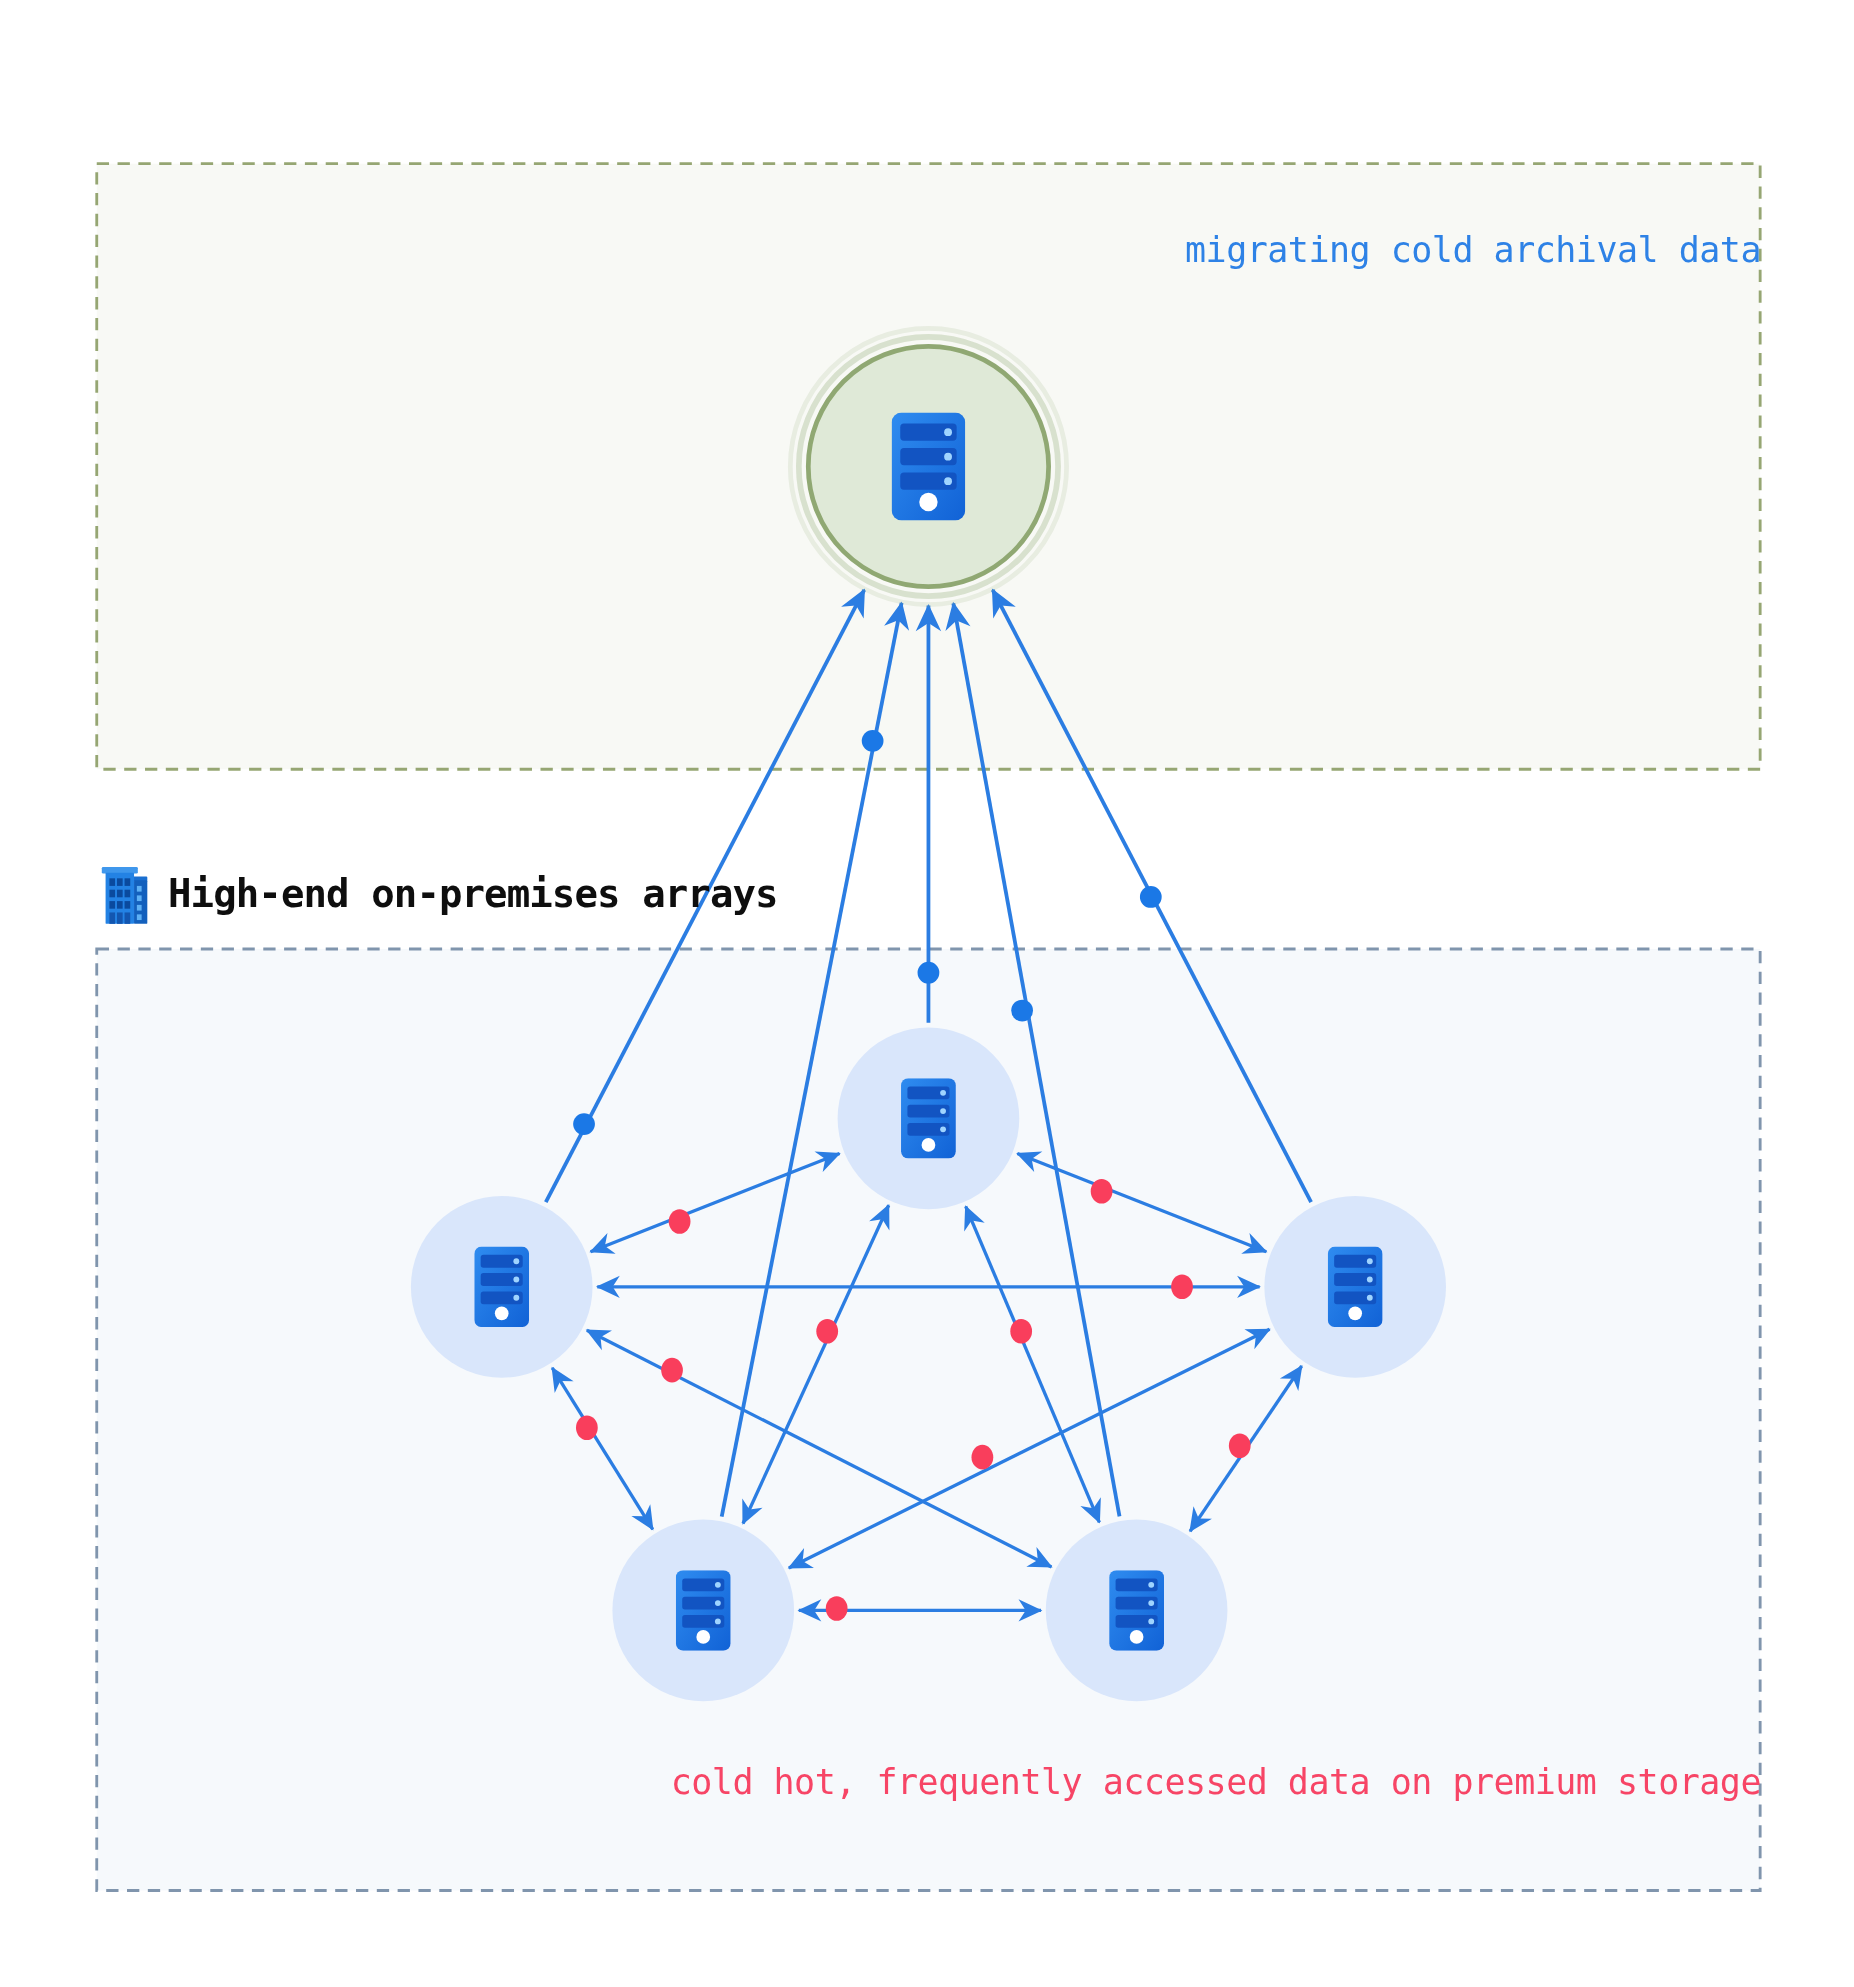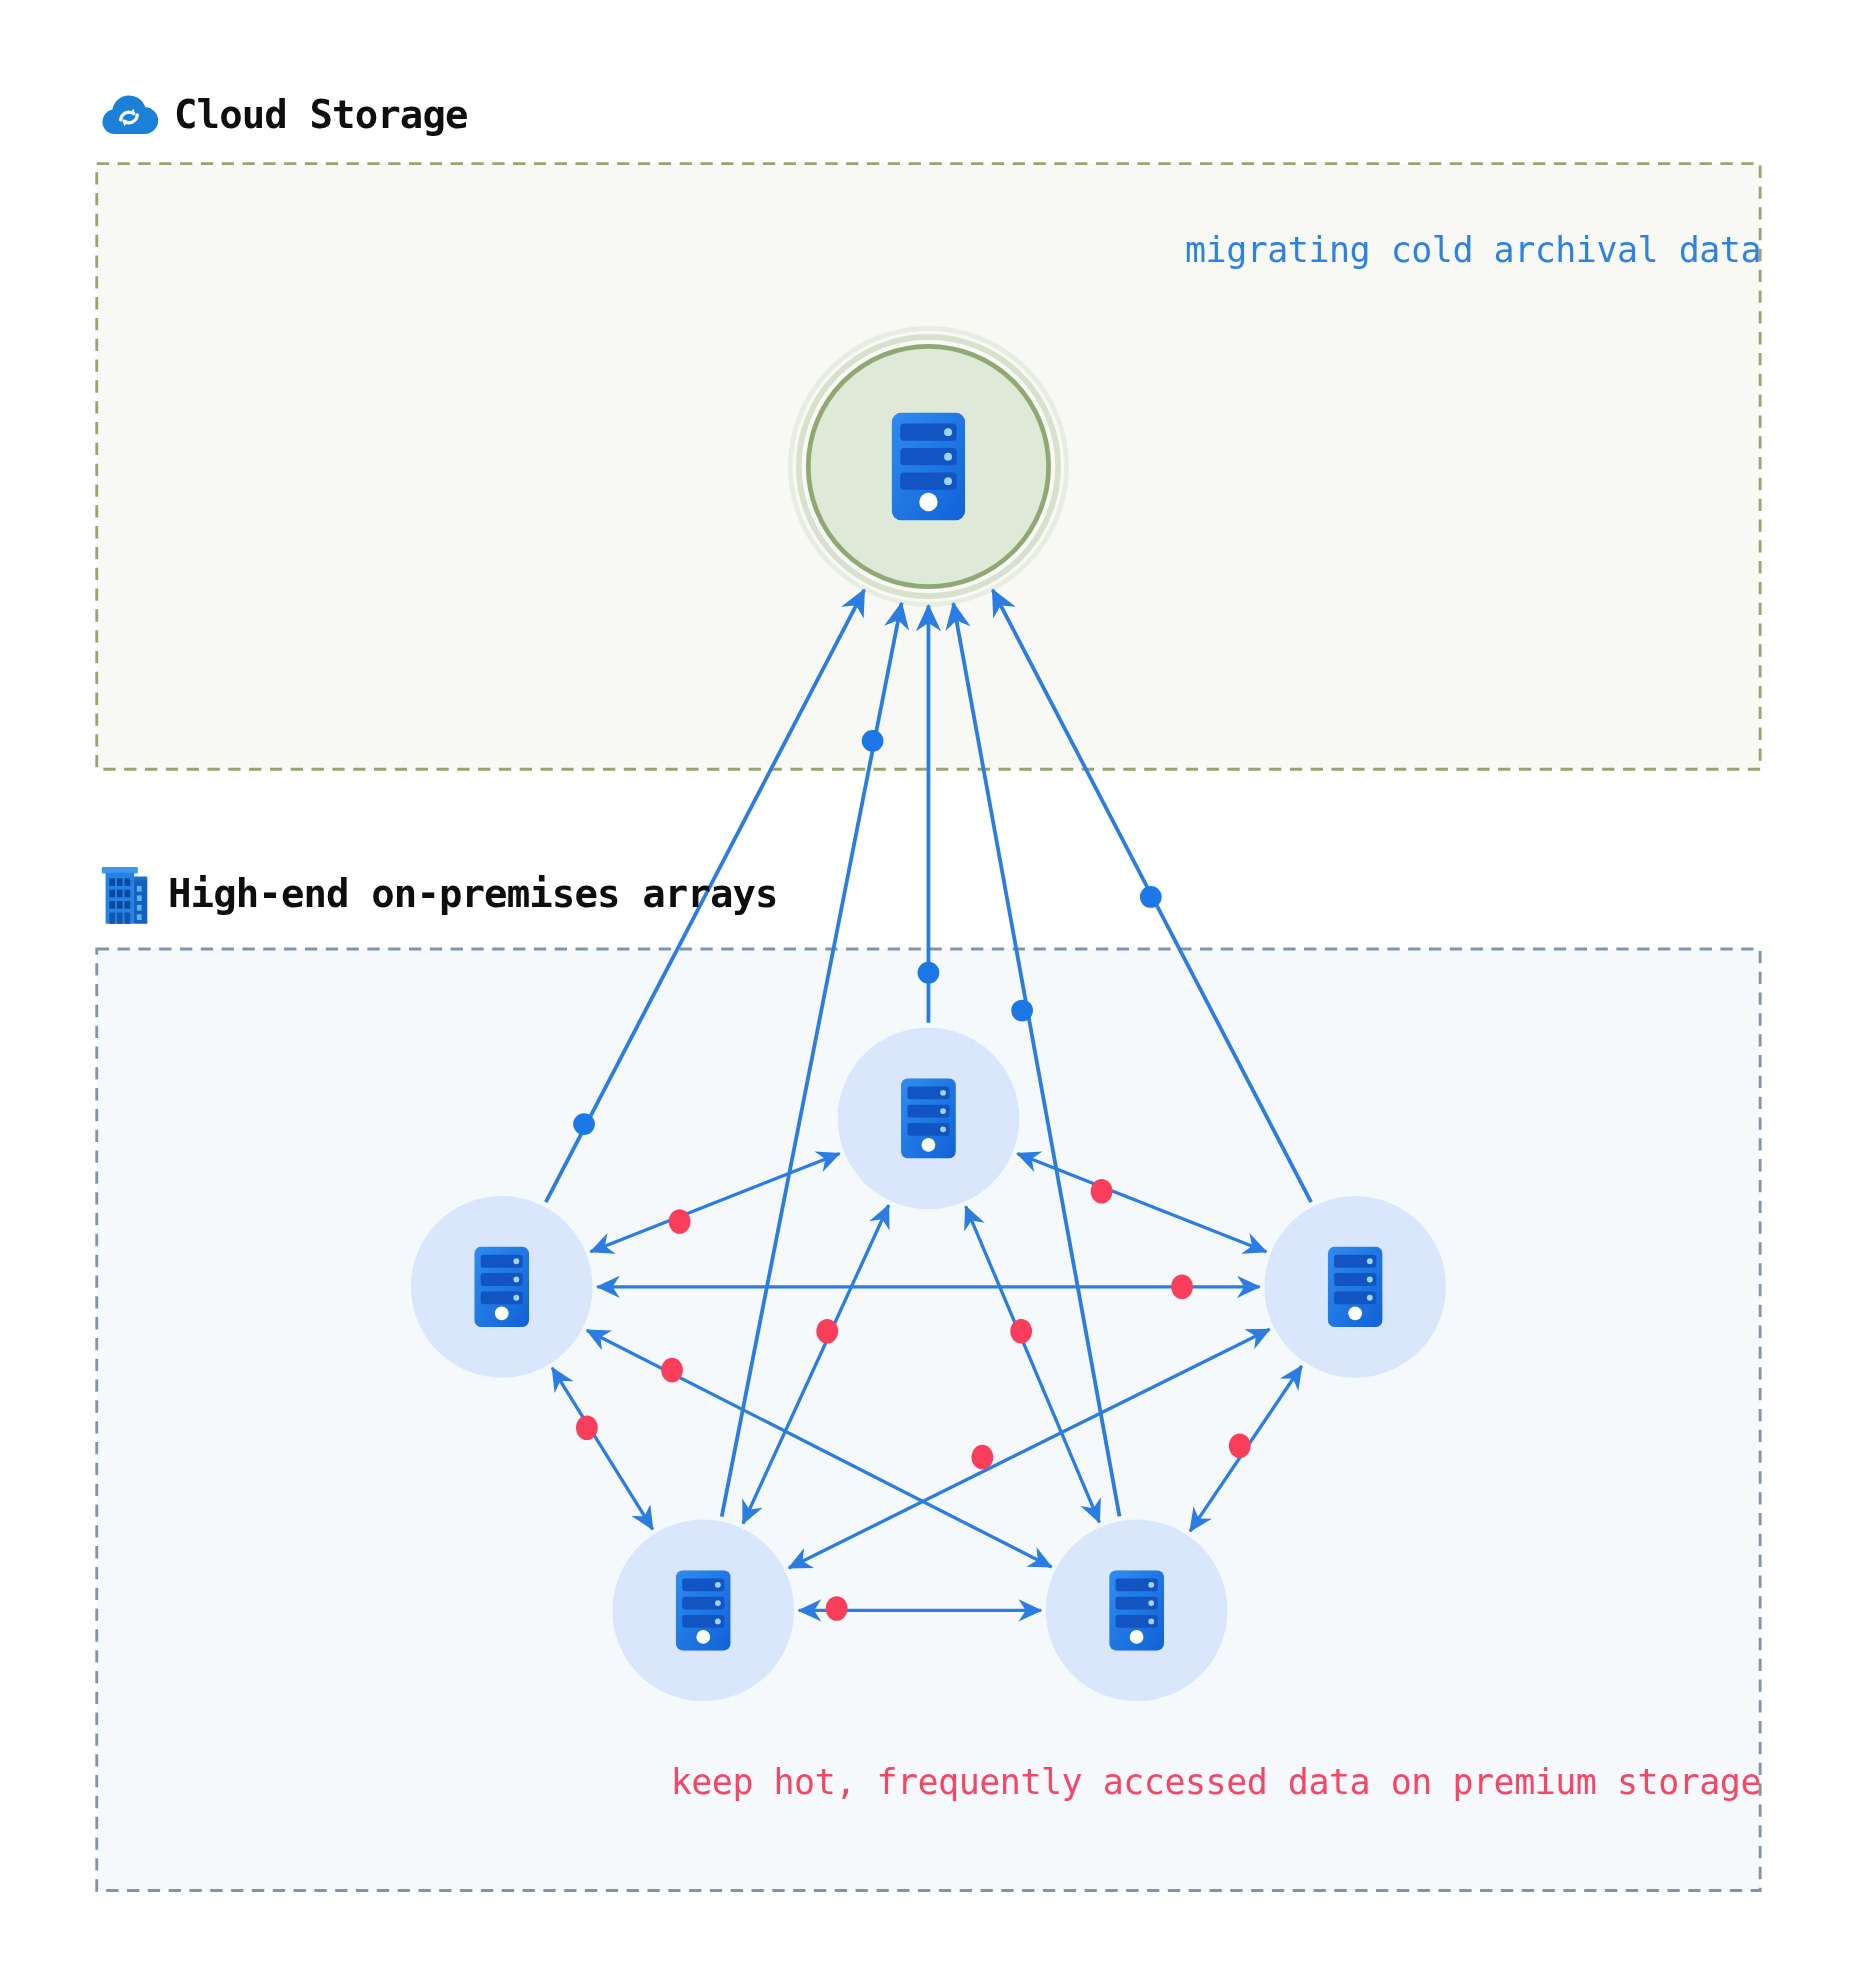--- a/index.html
+++ b/index.html
@@ -124,32 +124,20 @@
         <ellipse cx="1079" cy="1407" rx="11.5" ry="13" fill="#f93e5c"></ellipse>
         <ellipse cx="1249" cy="1360" rx="11.5" ry="13" fill="#f93e5c"></ellipse>
         <ellipse cx="620" cy="1509" rx="11.5" ry="13" fill="#f93e5c"></ellipse>
         <ellipse cx="710" cy="1448" rx="11.5" ry="13" fill="#f93e5c"></ellipse>
         <ellipse cx="1038" cy="1540" rx="11.5" ry="13" fill="#f93e5c"></ellipse>
         <ellipse cx="1310" cy="1528" rx="11.5" ry="13" fill="#f93e5c"></ellipse>
         <ellipse cx="884" cy="1700" rx="11.5" ry="13" fill="#f93e5c"></ellipse>
       </g>
   </svg>
 
-  <div class="section-header header1">
-    <span class="hicon">
-      <svg width="62" height="47" viewBox="0 0 64 48">
-        <path d="M49,44 H18 a12.5,12.5 0 0 1 -2.2,-24.8 a17.5,17.5 0 0 1 34,-2.6 a11.8,11.8 0 0 1 -0.8,27.4 z" fill="#1b80d8"></path>
-        <path d="M24.5,29.5 a8.5,8.5 0 0 1 13.5,-6.3" stroke="#ffffff" stroke-width="3.4" fill="none" stroke-linecap="round"></path>
-        <path d="M38,18 l1.2,6.4 -6.2,-1.4 z" fill="#ffffff"></path>
-        <path d="M41.5,24.5 a8.5,8.5 0 0 1 -13.5,6.3" stroke="#ffffff" stroke-width="3.4" fill="none" stroke-linecap="round"></path>
-        <path d="M28,36 l-1.2,-6.4 6.2,1.4 z" fill="#ffffff"></path>
-      </svg>
-    </span>
-    <span class="htext">Cloud Storage</span>
-  </div>
 
   <div class="caption blue">migrating cold archival data</div>
 
   <div class="section-header header2">
     <span class="hicon">
       <svg width="55" height="61" viewBox="0 0 58 64">
         <rect x="36" y="14" width="16" height="5" rx="1" fill="#1a6fd0"></rect>
         <rect x="38" y="18" width="14" height="46" rx="1" fill="#1360bd"></rect>
         <rect x="41" y="24" width="5" height="6" fill="#5db0f5"></rect>
         <rect x="41" y="34" width="5" height="6" fill="#5db0f5"></rect>
@@ -167,16 +155,16 @@
         <rect x="20" y="40" width="6" height="8" fill="#0a4a9e"></rect>
         <rect x="28" y="40" width="6" height="8" fill="#0a4a9e"></rect>
         <rect x="12" y="52" width="6" height="12" fill="#1356b0"></rect>
         <rect x="20" y="52" width="6" height="12" fill="#1356b0"></rect>
         <rect x="28" y="52" width="6" height="12" fill="#1356b0"></rect>
       </svg>
     </span>
     <span class="htext">High-end on-premises arrays</span>
   </div>
 
-  <div class="caption pink">keep hot, frequently accessed data on premium storage</div>
+  <div class="caption pink">cold hot, frequently accessed data on premium storage</div>
 
 </div>
 
 
 </body></html>

